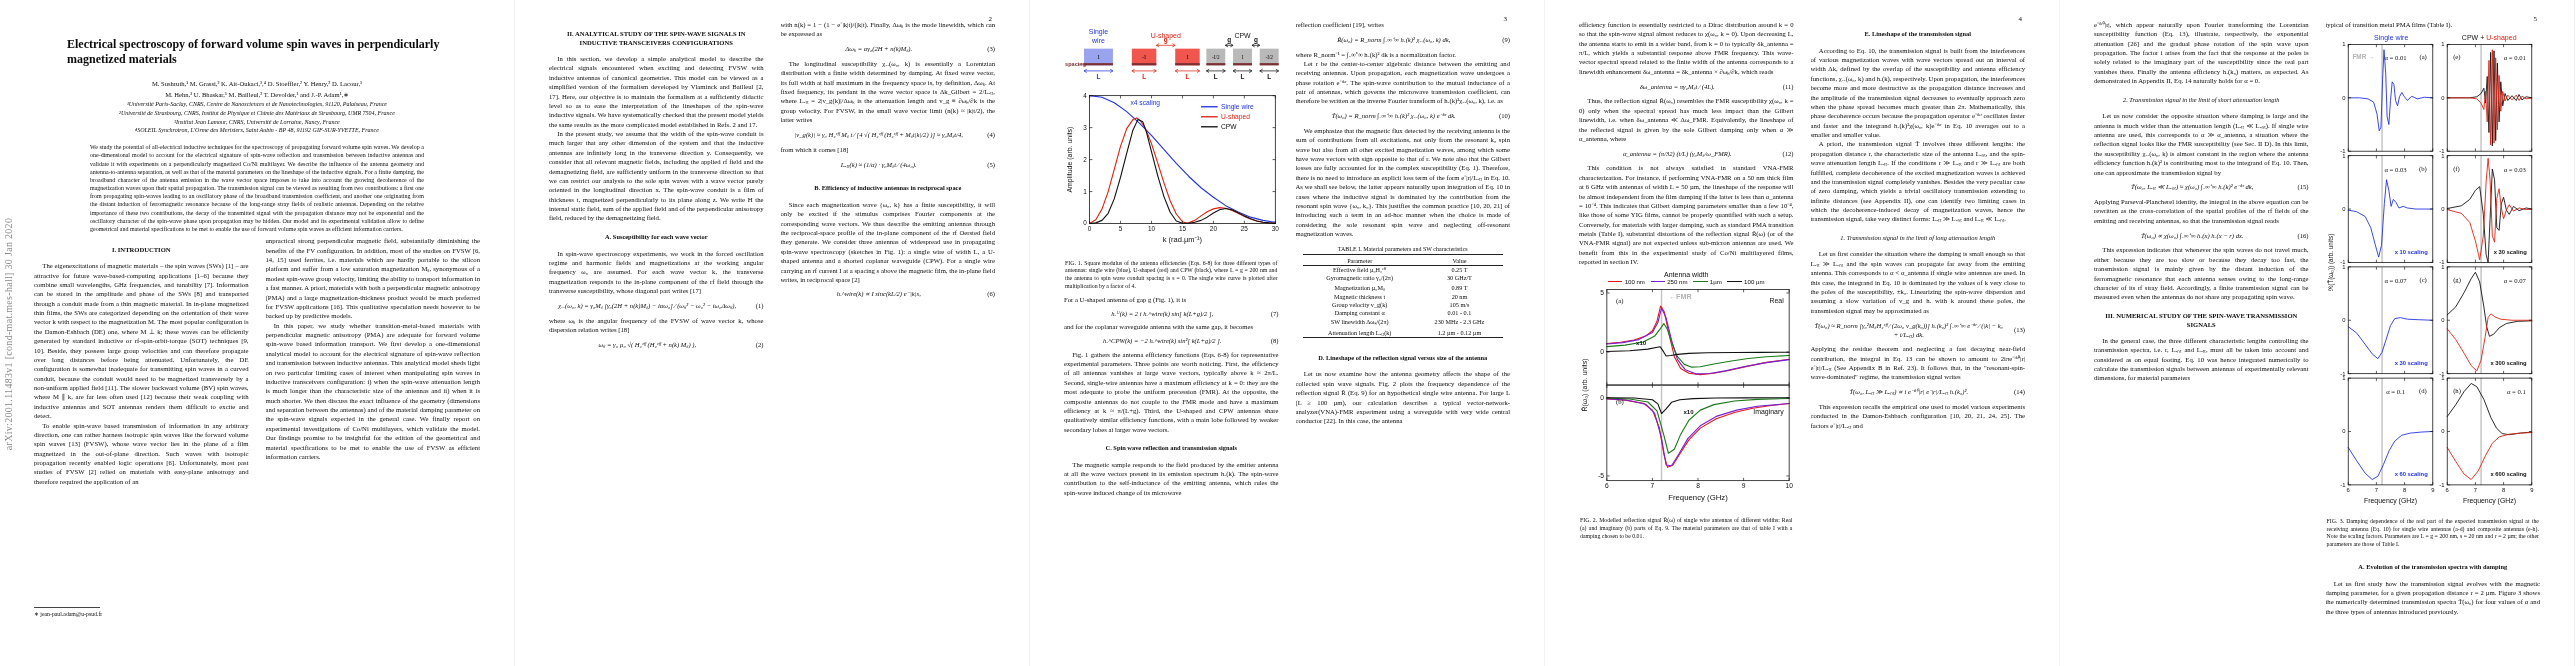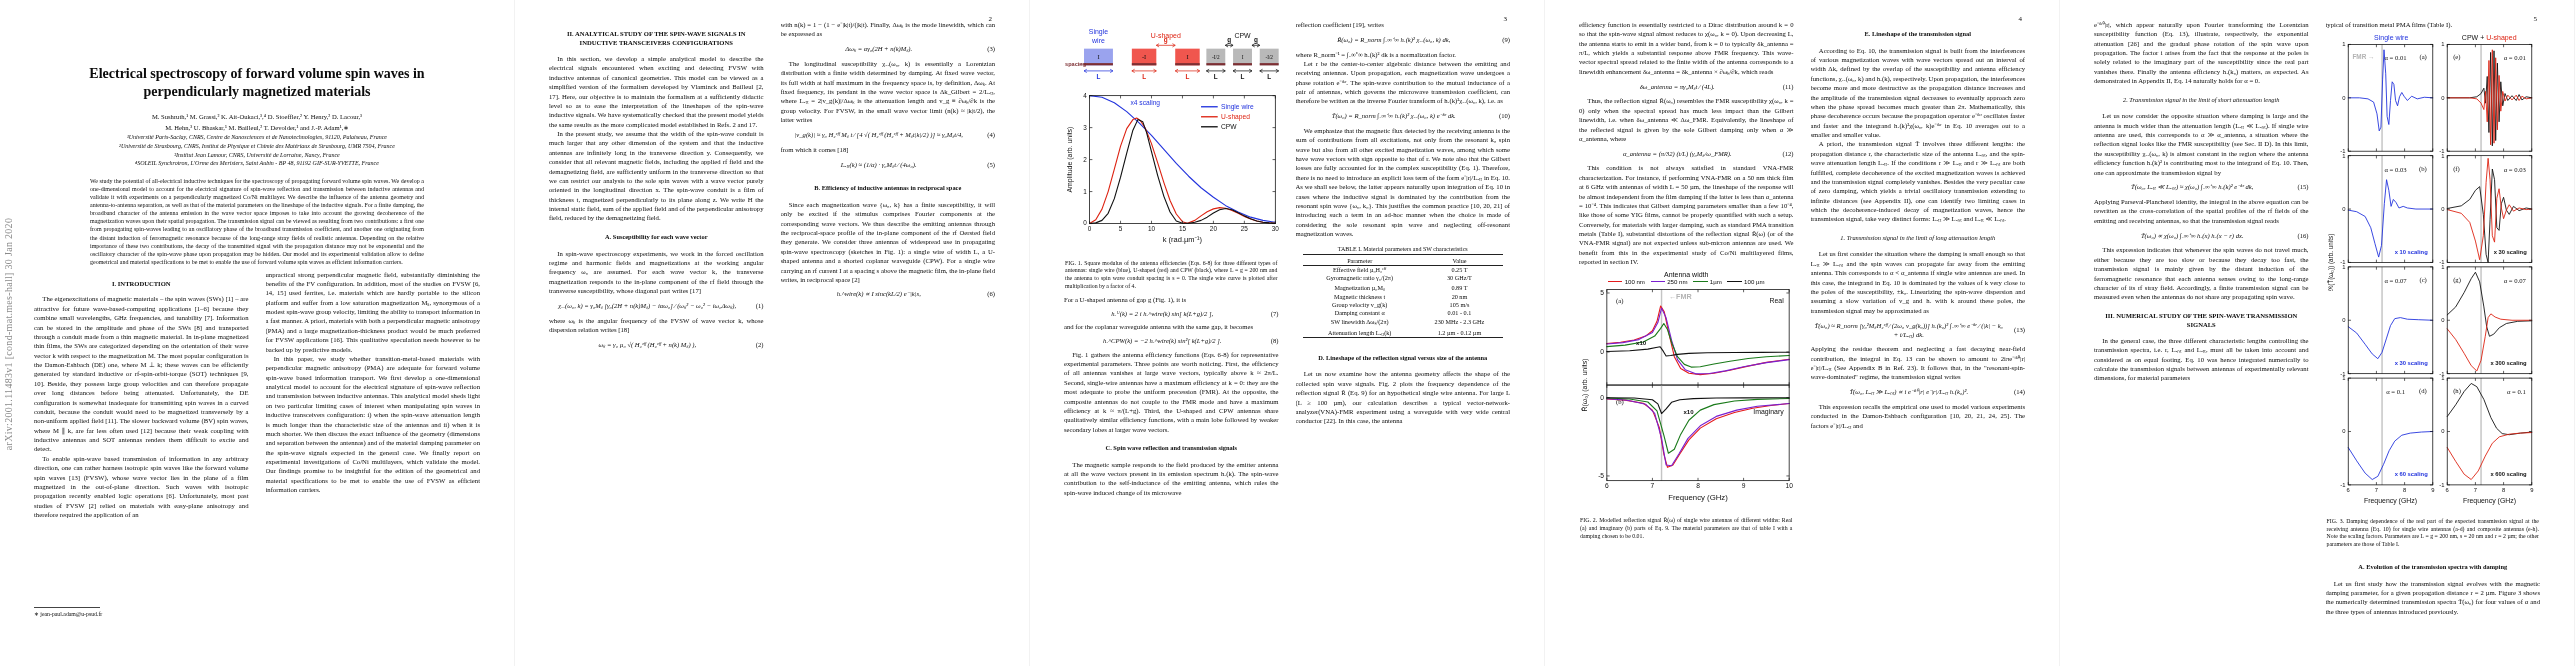--- a/index.html
+++ b/index.html
@@ -4,21 +4,21 @@
 <style>
   html,body{margin:0;padding:0;background:#ffffff;}
   body{width:2576px;height:667px;overflow:hidden;font-family:"Liberation Serif",serif;color:#0c0c0c;}
   .pages{display:flex;width:2576px;height:667px;}
   .page{position:relative;width:515px;height:667px;background:#fff;box-sizing:border-box;border-right:0.6px solid #f2f2f2;overflow:hidden;}
   .pagenum{position:absolute;top:14.5px;right:37px;font-size:7px;}
   .watermark{position:absolute;left:3.3px;top:50%;transform:translateY(-50%) rotate(180deg);writing-mode:vertical-rl;font-size:10px;color:#8a8a8a;letter-spacing:0.3px;white-space:nowrap;}
   .page-body{position:absolute;left:34px;right:34px;top:16.7px;bottom:19px;display:flex;flex-direction:column;}
   .cols{flex:1;display:flex;gap:17px;min-height:0;margin-top:3.3px;justify-content:space-between;}
   .col{flex:1;display:flex;flex-direction:column;overflow:hidden;}
-  .title{font-size:14px;font-weight:bold;text-align:center;margin:48px 33px 11px;line-height:1.3;}
+  .title{font-size:12px;font-weight:bold;margin:20px 33px 11px;line-height:1.3;}
   .authors{text-align:center;font-size:6.6px;margin:1.1px 16.7px;line-height:1.45;}
   .affil{text-align:center;font-style:italic;font-size:6px;margin:0.6px 0;line-height:1.35;}
   .abstract{margin:9px 56px 0;font-size:6px;line-height:1.36;text-align:justify;}
   .sec{font-weight:bold;text-align:center;font-size:6.6px;margin:9px 5.6px 6.7px;line-height:1.4;}
   .sub{font-weight:bold;text-align:center;font-size:6.4px;margin:10px 4.4px 6.7px;line-height:1.4;}
   .subsub{font-style:italic;text-align:center;font-size:6.4px;margin:10px 4.4px 6.7px;line-height:1.4;}
   .p{font-size:6.7px;line-height:1.4;text-align:justify;text-indent:8.3px;margin:0;}
   .p.ni{text-indent:0;}
   .eq{display:flex;align-items:center;margin:5.6px 0;font-size:6.6px;}
   .eq .math{flex:1;text-align:center;font-style:italic;padding:0 2.2px;}

